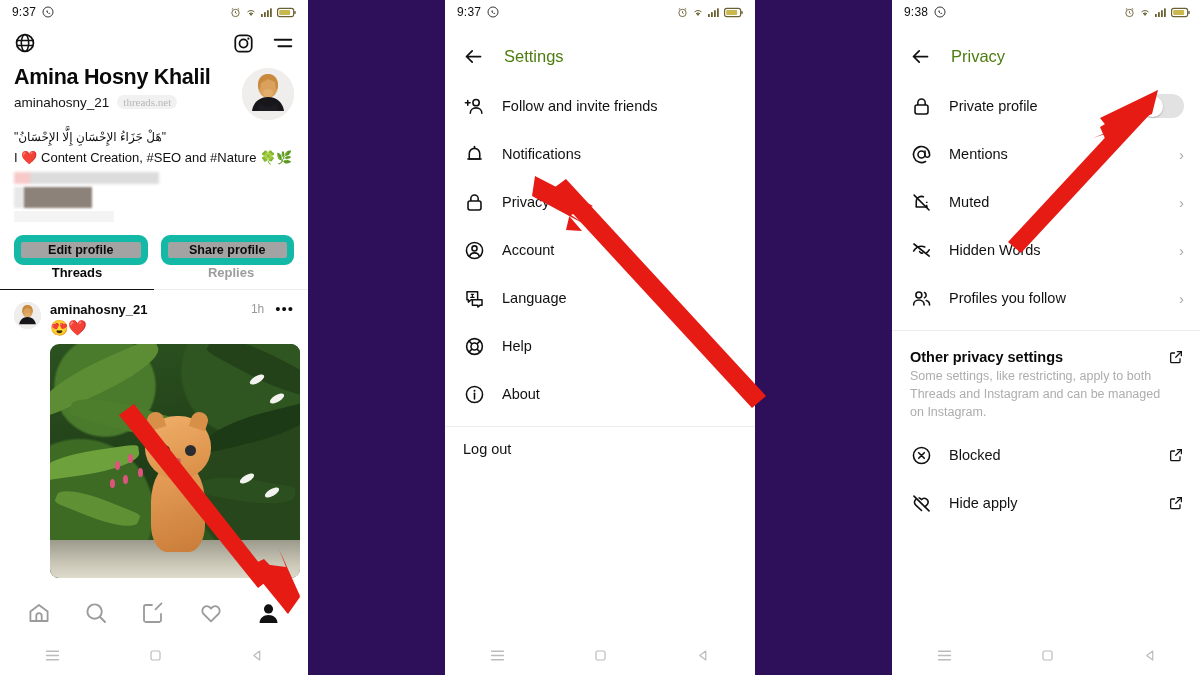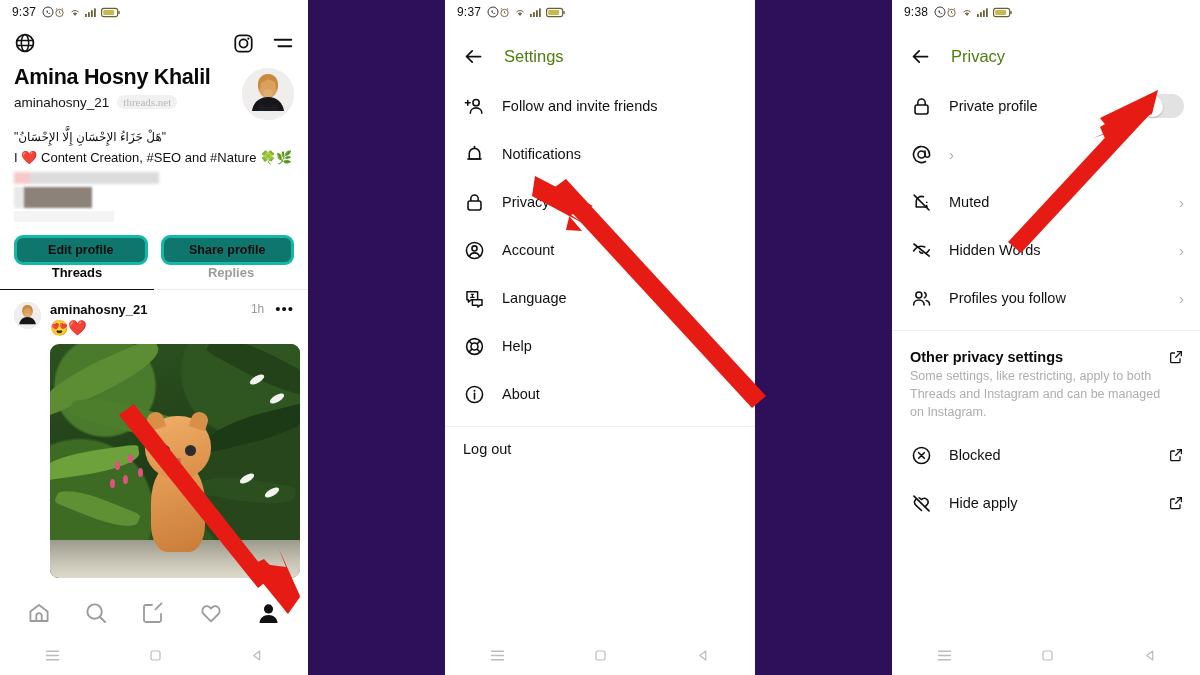--- a/index.html
+++ b/index.html
@@ -19,21 +19,21 @@
   .phone {
     width: 308px; height: 675px; background: #ffffff; flex: none;
     position: relative; overflow: hidden;
     display: flex; flex-direction: column;
   }
   .phone.p2, .phone.p3 { width: 310px; }
 
   
   .statusbar {
     height: 24px; flex: none;
-    display: flex; align-items: center; justify-content: flex-start;
+    display: flex; align-items: center; justify-content: space-between;
     padding: 4px 12px;
     font-size: 11.5px; color: #1a1a1a;
   }
   .sb-left { display: flex; align-items: center; gap: 6px; }
   .sb-right { display: flex; align-items: center; gap: 4px; }
   .sb-time { font-size: 12px; letter-spacing: .2px; color: #111; }
   .ico { display: inline-block; line-height: 0; }
   .olive { color: #6b6034; }
 
   
@@ -76,22 +76,22 @@
   }
   .redact2 {
     margin-top: 3px; width: 78px; height: 21px;
     background: linear-gradient(90deg,#e8e8e8 0 10px,#8d8279 10px 100%);
     filter: blur(1.1px);
   }
   .redact3 { margin-top: 3px; width: 100px; height: 11px; background: #f4f4f4; }
 
   .profile-btns { display: flex; gap: 13px; padding: 13px 14px 0 14px; }
   .pbtn {
-    flex: 1; height: 30px; border: 3px solid #14b8a6; border-radius: 9px;
-    background: #0f766e; display: flex; align-items: center; justify-content: center;
+    flex: 1; height: 30px; border: 7px solid #14b8a6; border-radius: 9px;
+    background: #a3a3a3; display: flex; align-items: center; justify-content: center;
     font-size: 12.5px; font-weight: bold; color: #0b0b0b;
   }
 
   .tabs { display: flex; }
   .tab {
     flex: 1; text-align: center; font-size: 13px; padding-bottom: 9px;
     color: #9c9c9c; font-weight: bold;
   }
   .tab.active { color: #0a0a0a; border-bottom: 1.6px solid #111; }
   .tab.idle { border-bottom: 1px solid #ececec; }
@@ -648,20 +648,21 @@
         </span>
       </div>
 
       <div class="row">
         <span class="row-icon">
           <svg width="21" height="21" viewBox="0 0 24 24">
               <circle cx="12" cy="12" r="4" fill="none" stroke="#111" stroke-width="1.8"></circle>
               <path d="M16 8v5.4a2.8 2.8 0 0 0 5.2 0V12A9.2 9.2 0 1 0 16.6 20" fill="none" stroke="#111" stroke-width="1.8" stroke-linecap="round"></path>
             </svg>
         </span>
+        <span class="row-label">Mentions</span>
         <span class="chev">›</span>
       </div>
 
       <div class="row">
         <span class="row-icon">
           <svg width="21" height="21" viewBox="0 0 24 24">
               <path d="M6 17.2V11a6 6 0 0 1 8.8-5.3M18 12.6V11" fill="none" stroke="#111" stroke-width="1.8" stroke-linejoin="round"></path>
               <path d="M6 17.2h12.5" stroke="#111" stroke-width="1.8" stroke-linecap="round"></path>
               <path d="M17.8 14.6v2.6" stroke="#111" stroke-width="1.8"></path>
               <path d="M3.6 3.6 20.6 20.6" stroke="#111" stroke-width="1.8" stroke-linecap="round"></path>

